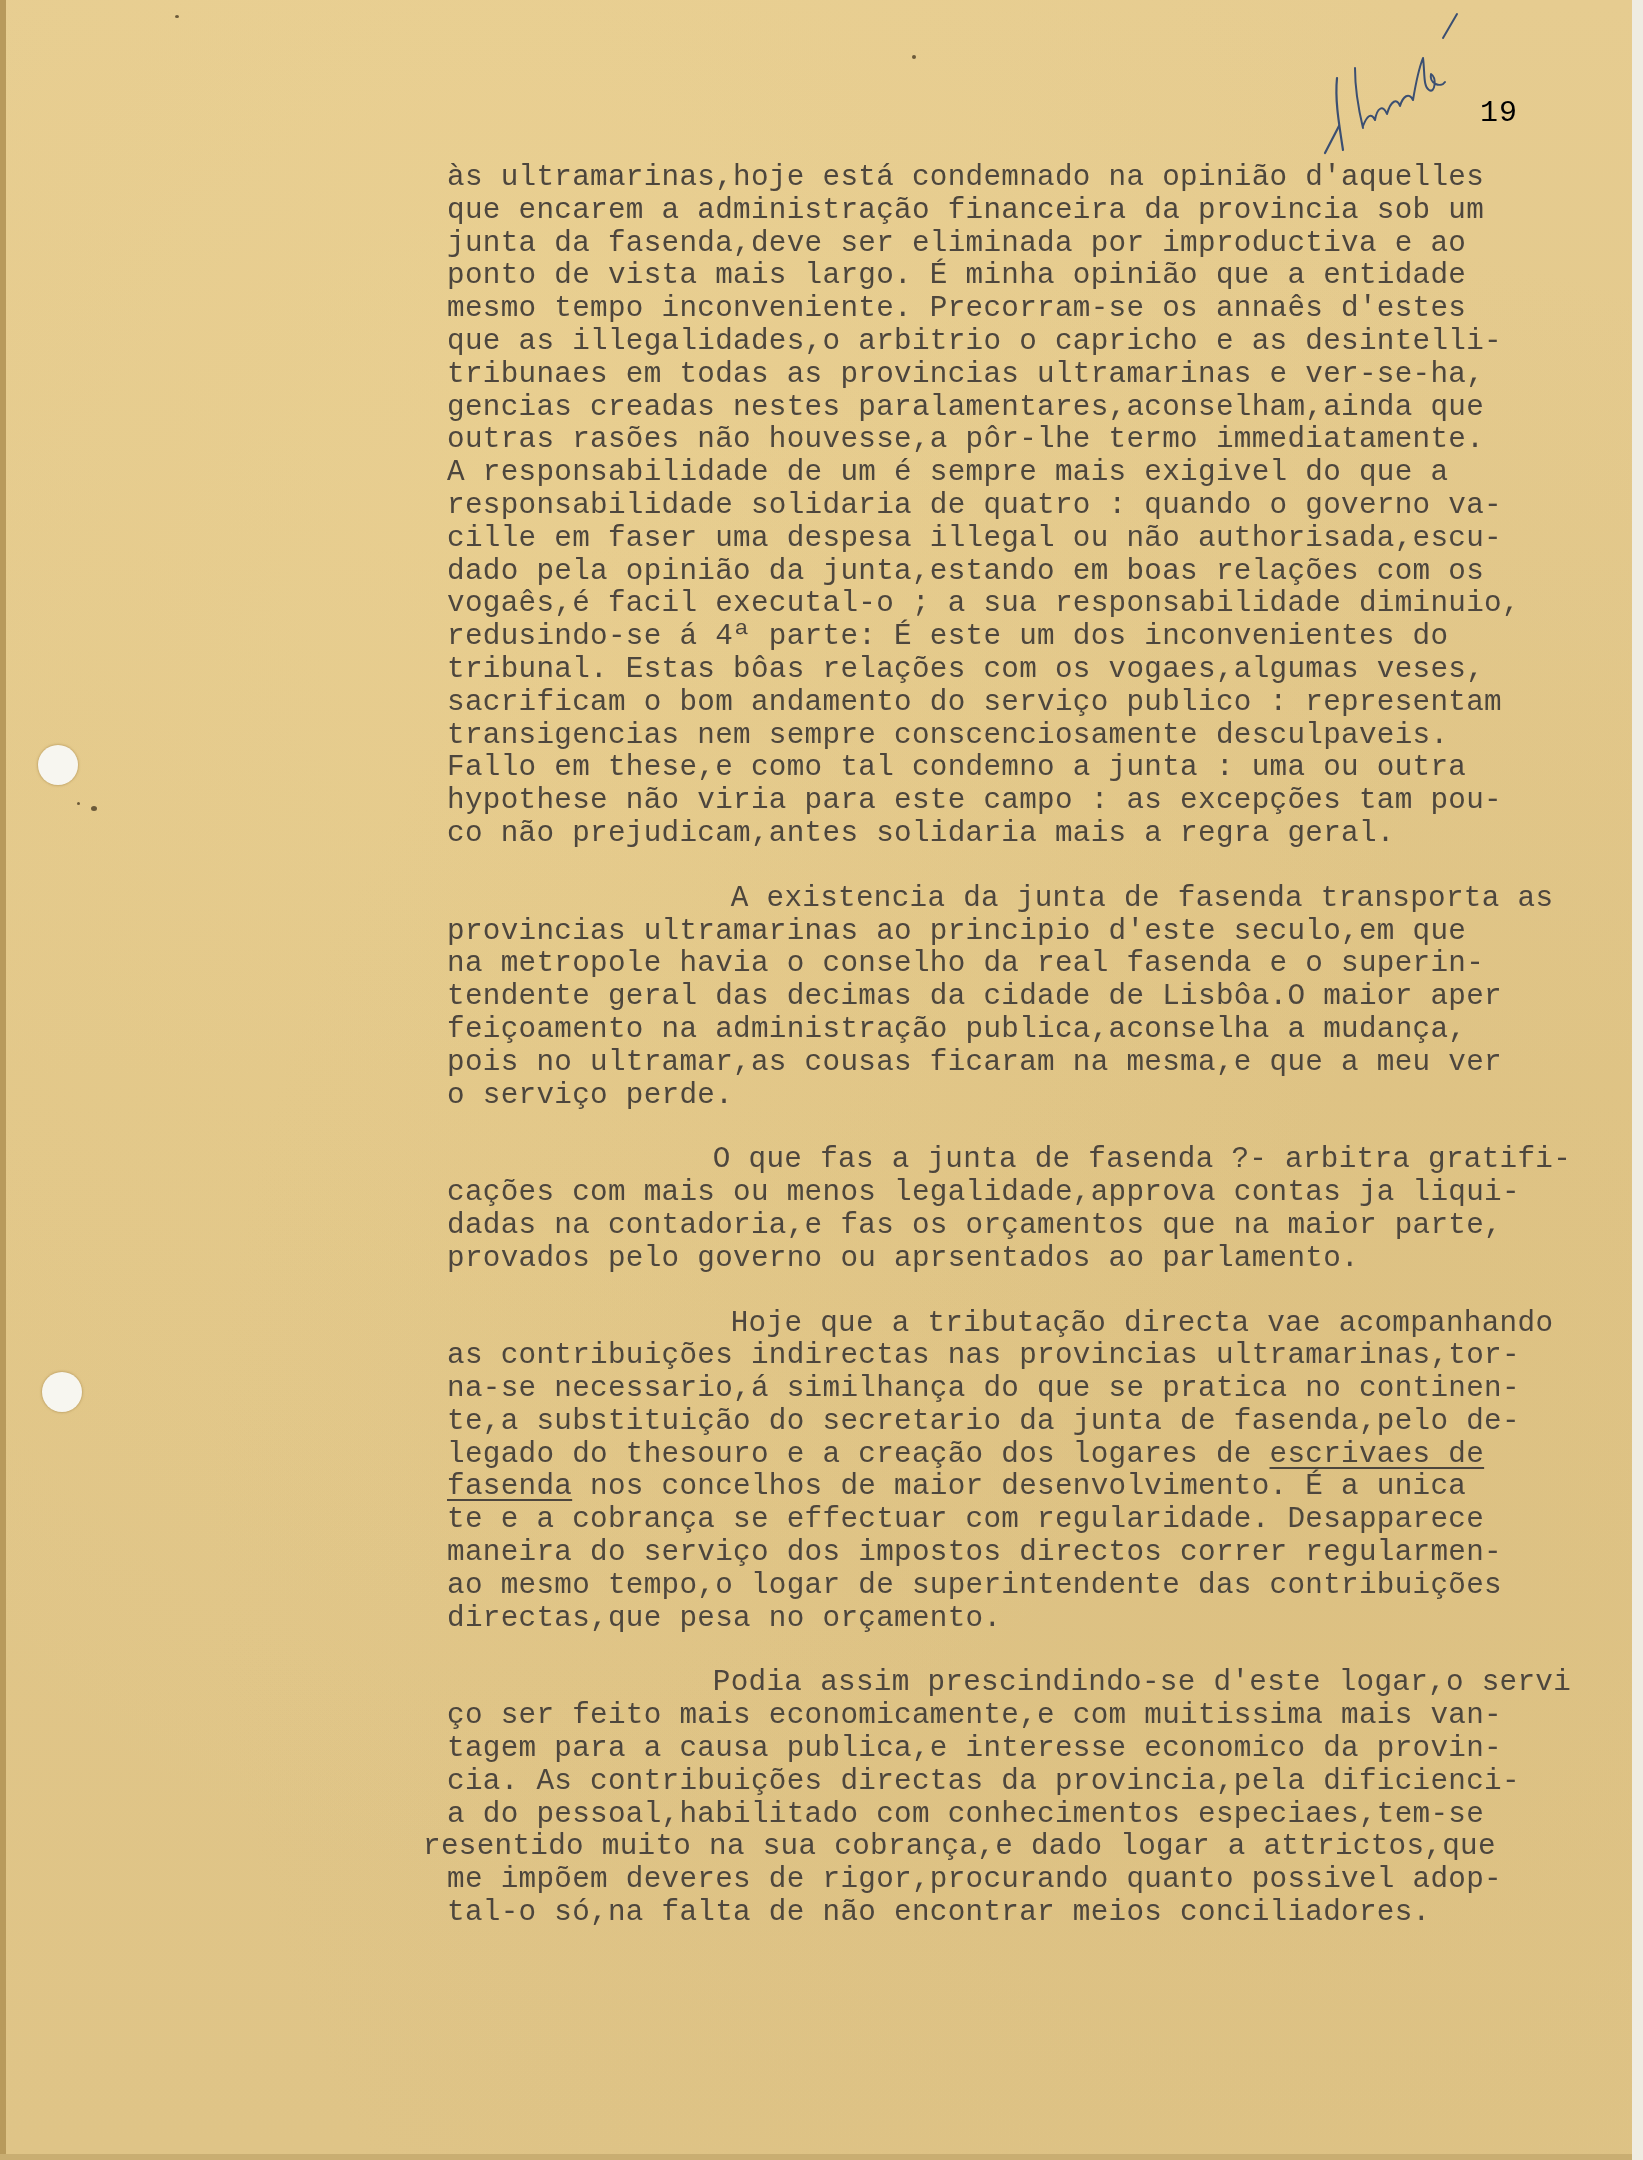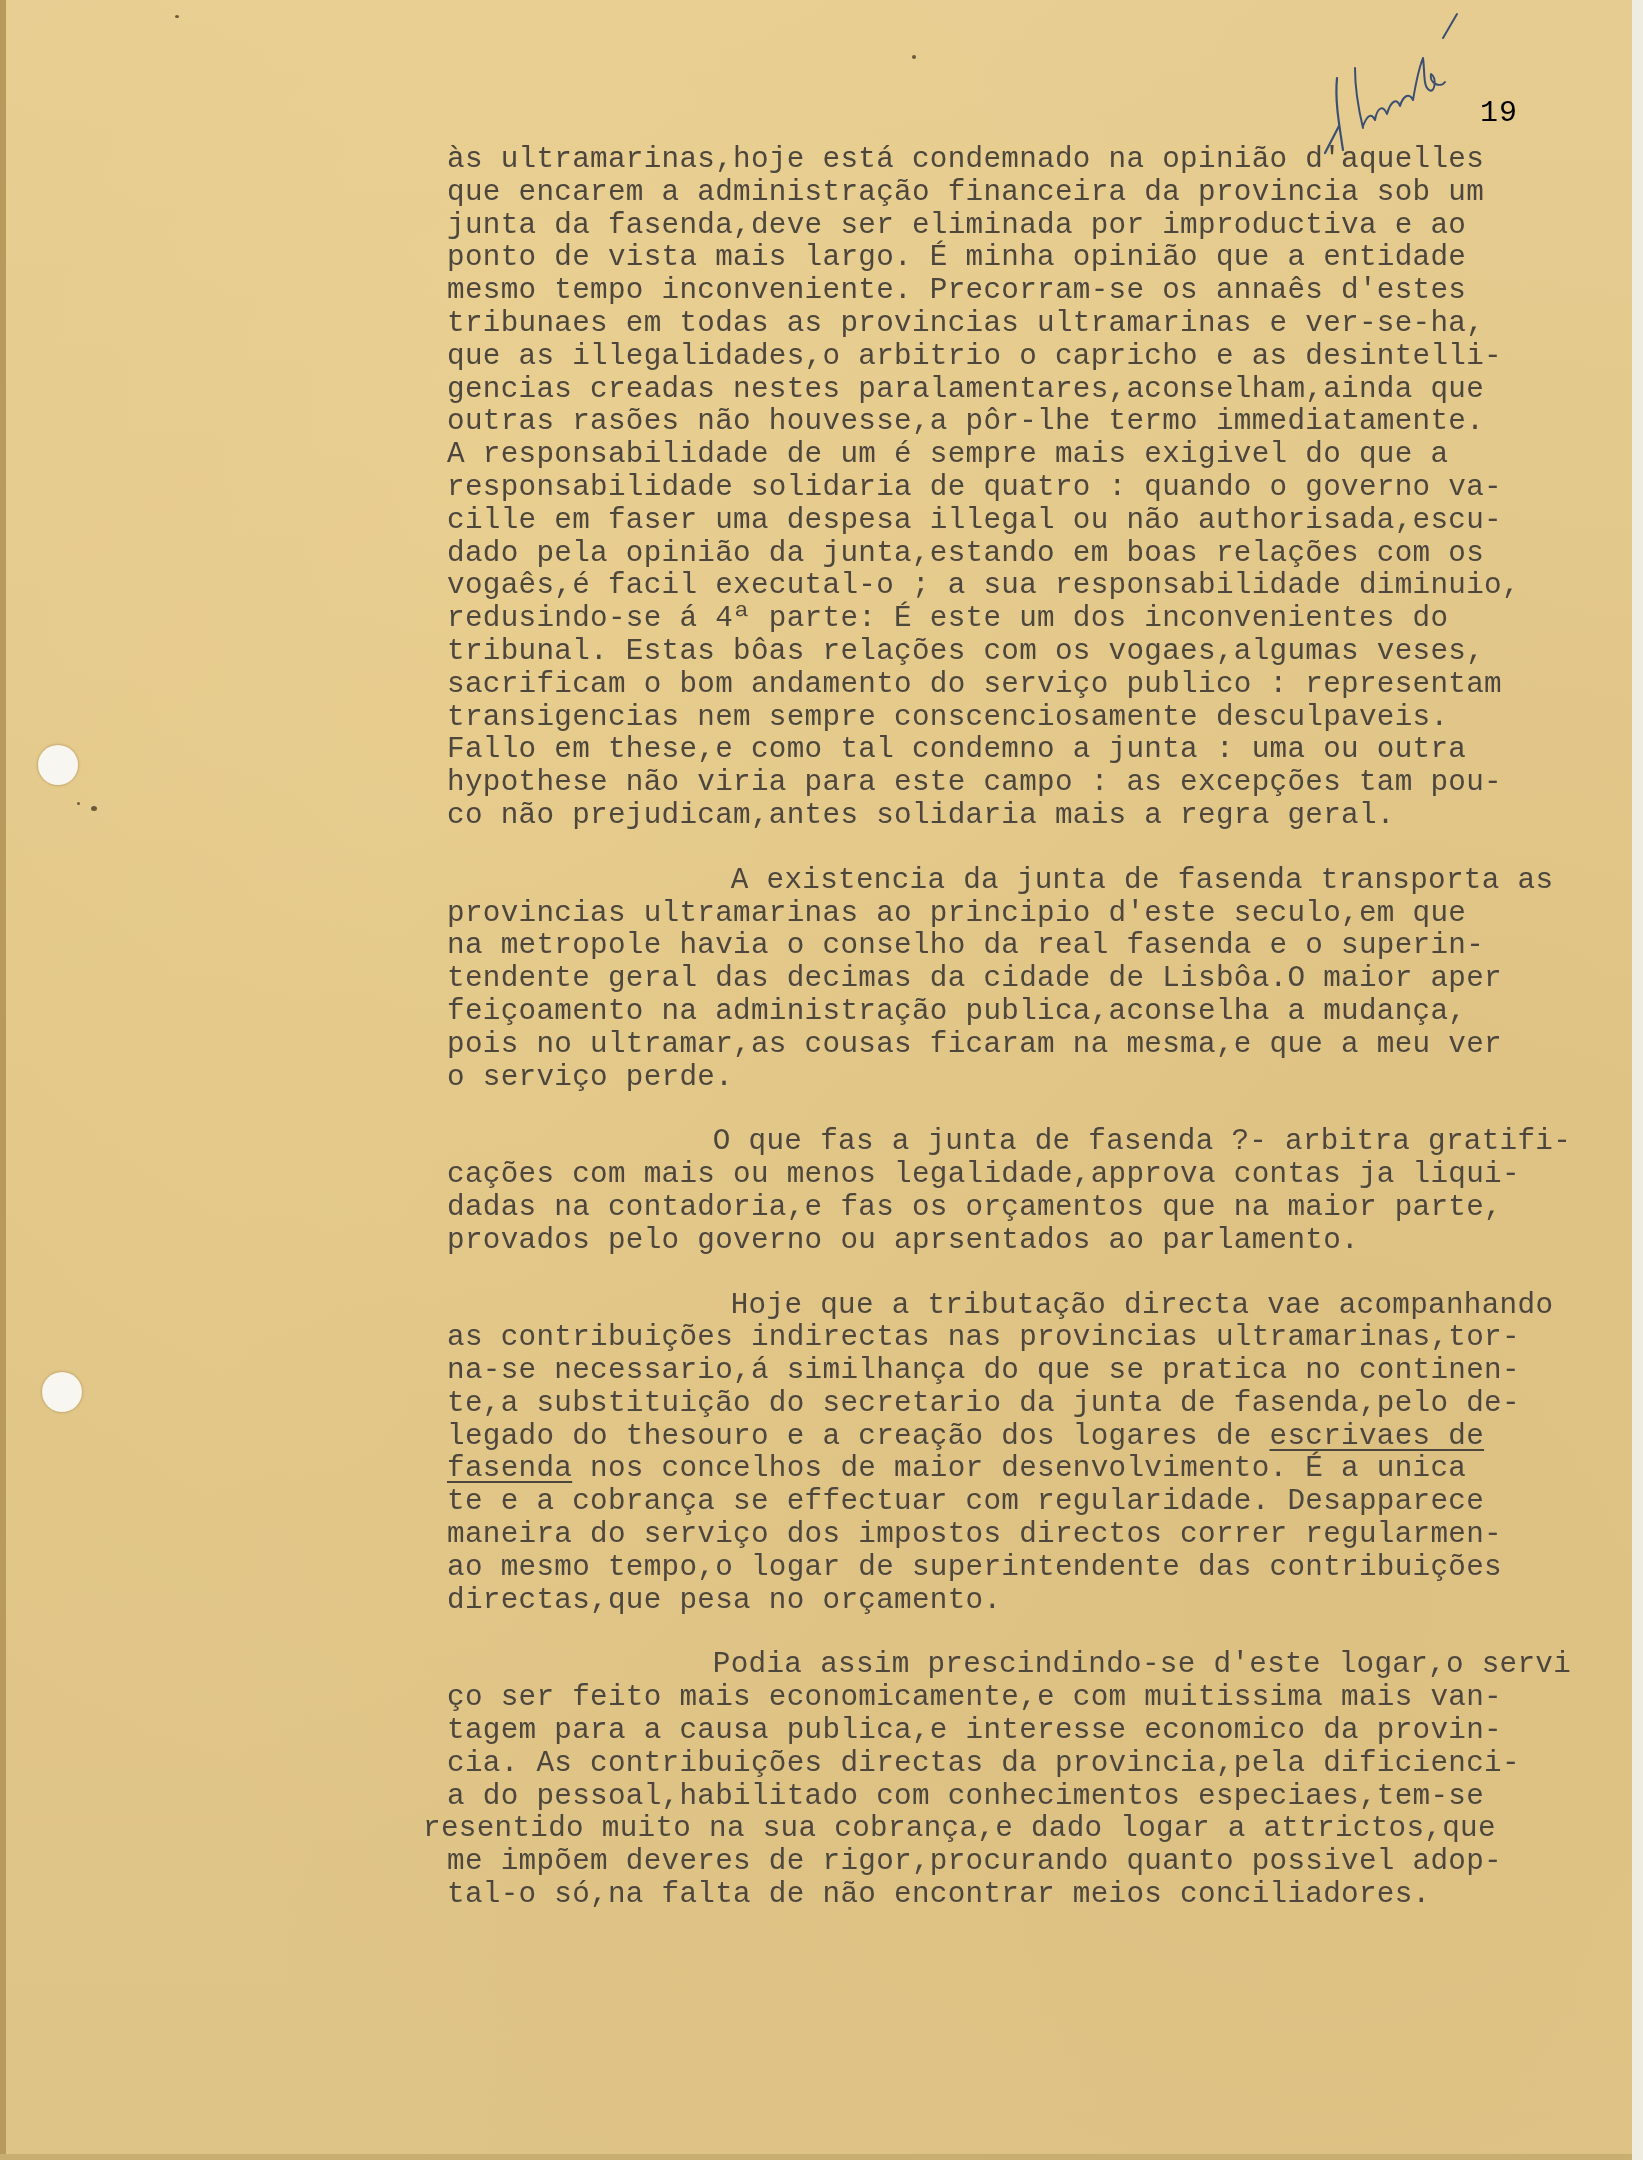--- a/index.html
+++ b/index.html
@@ -68,21 +68,21 @@
       left: 1480px;
       top: 96px;
       font-family: "Liberation Mono", "DejaVu Sans Mono", monospace;
       font-size: 30px;
       color: #000000;
       letter-spacing: 1px;
     }
     .text-block {
       position: absolute;
       left: 447px;
-      top: 144px;
+      top: 162px;
       width: 1175px;
       font-family: "Liberation Mono", "DejaVu Sans Mono", monospace;
       font-size: 29.3px;
       line-height: 32.8px;
       color: #4d463d;
       letter-spacing: 0.3px;
     }
     .paragraph {
       margin: 0;
     }
@@ -133,22 +133,22 @@
 <div class="page-number">19</div>
 
 <div class="text-block">
 
   <div class="paragraph">
     <span class="line">às ultramarinas,hoje está condemnado na opinião d'aquelles</span>
     <span class="line">que encarem a administração financeira da provincia sob um</span>
     <span class="line">junta da fasenda,deve ser eliminada por improductiva e ao</span>
     <span class="line">ponto de vista mais largo. É minha opinião que a entidade</span>
     <span class="line">mesmo tempo inconveniente. Precorram-se os annaês d'estes</span>
+    <span class="line">que as illegalidades,o arbitrio o capricho e as desintelli-</span>
     <span class="line">tribunaes em todas as provincias ultramarinas e ver-se-ha,</span>
-    <span class="line">que as illegalidades,o arbitrio o capricho e as desintelli-</span>
     <span class="line">gencias creadas nestes paralamentares,aconselham,ainda que</span>
     <span class="line">outras rasões não houvesse,a pôr-lhe termo immediatamente.</span>
     <span class="line">A responsabilidade de um é sempre mais exigivel do que a</span>
     <span class="line">responsabilidade solidaria de quatro : quando o governo va-</span>
     <span class="line">cille em faser uma despesa illegal ou não authorisada,escu-</span>
     <span class="line">dado pela opinião da junta,estando em boas relações com os</span>
     <span class="line">vogaês,é facil executal-o ; a sua responsabilidade diminuio,</span>
     <span class="line">redusindo-se á 4ª parte: É este um dos inconvenientes do</span>
     <span class="line">tribunal. Estas bôas relações com os vogaes,algumas veses,</span>
     <span class="line">sacrificam o bom andamento do serviço publico : representam</span>

